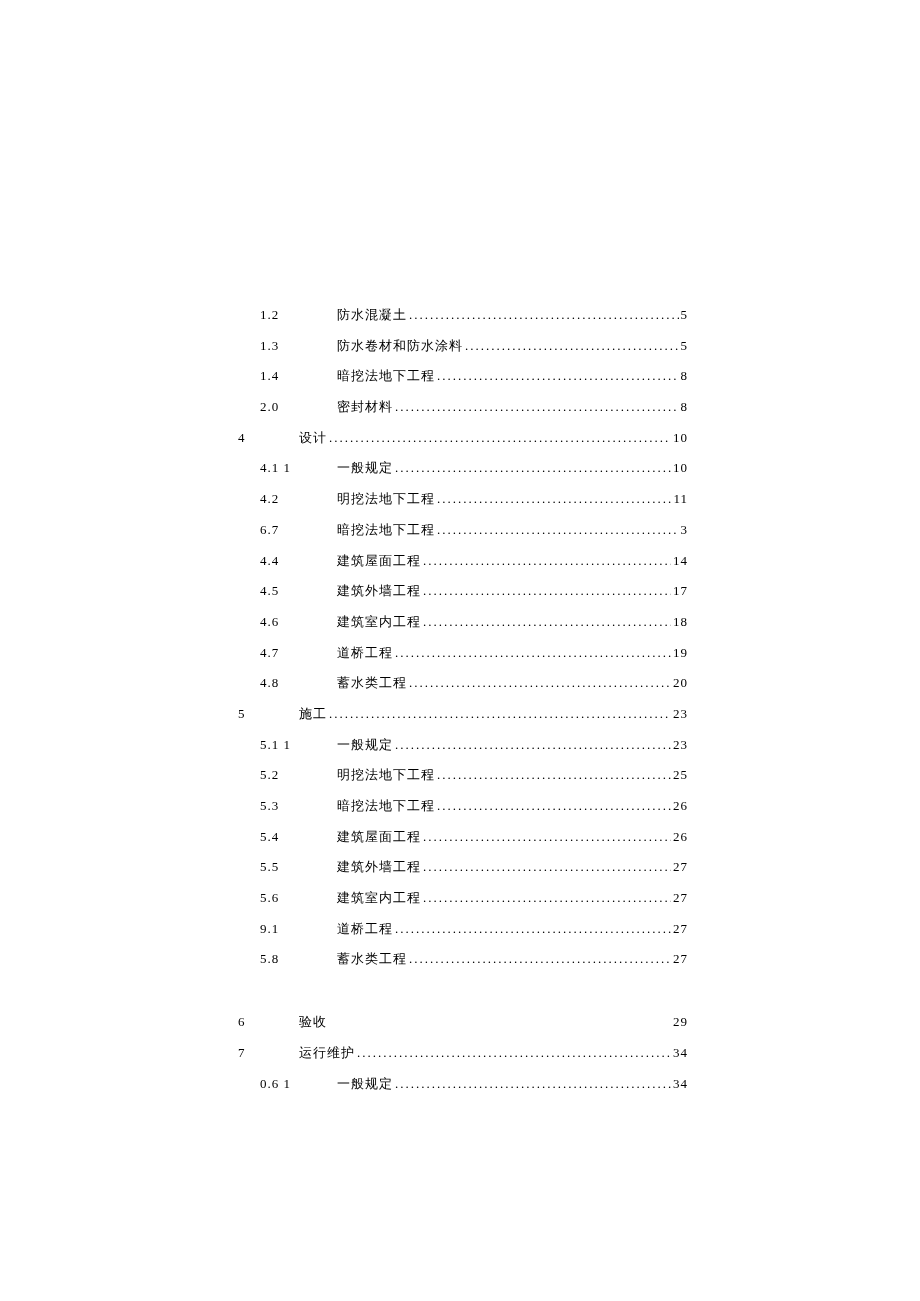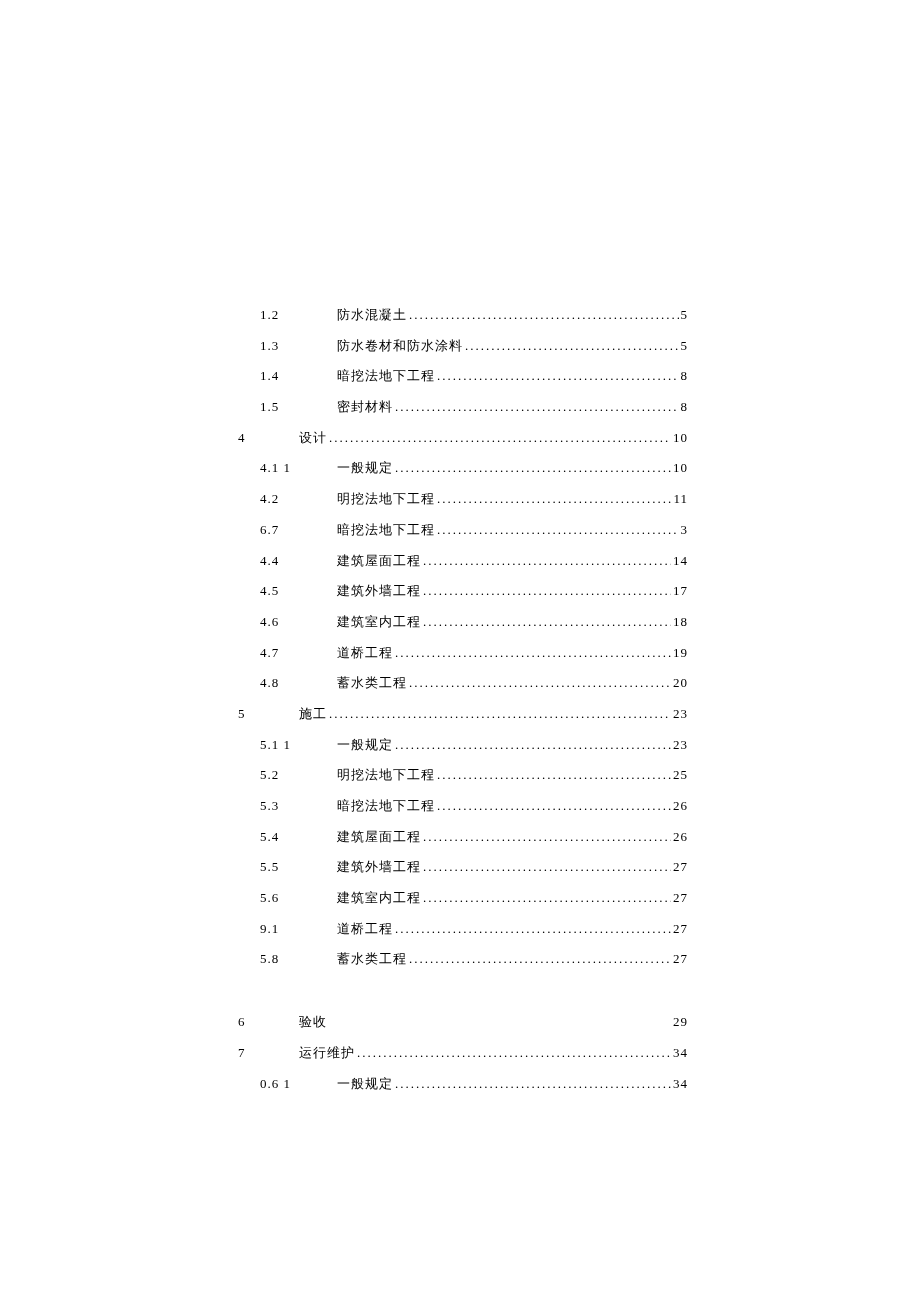--- a/index.html
+++ b/index.html
@@ -74,21 +74,21 @@
       <span class="dots"></span>
       <span class="page-col">5</span>
     </div>
     <div class="toc-line section">
       <span class="num-col">1.4</span>
       <span class="title-col">暗挖法地下工程</span>
       <span class="dots"></span>
       <span class="page-col">8</span>
     </div>
     <div class="toc-line section">
-      <span class="num-col">1.5</span>
+      <span class="num-col">2.0</span>
       <span class="title-col">密封材料</span>
       <span class="dots"></span>
       <span class="page-col">8</span>
     </div>
     <div class="toc-line chapter">
       <span class="num-col">4</span>
       <span class="title-col">设计</span>
       <span class="dots"></span>
       <span class="page-col">10</span>
     </div>

